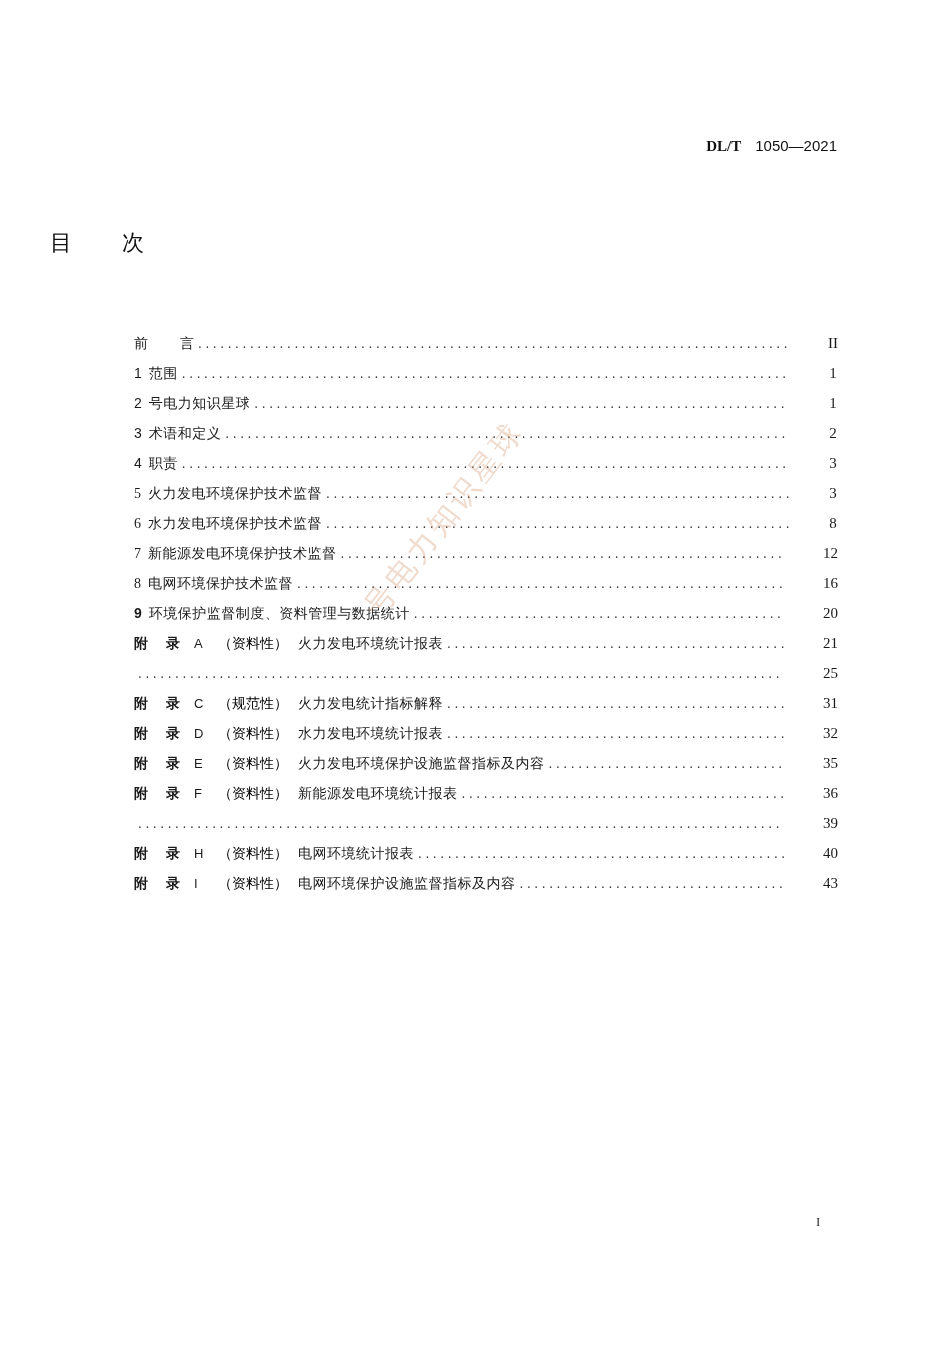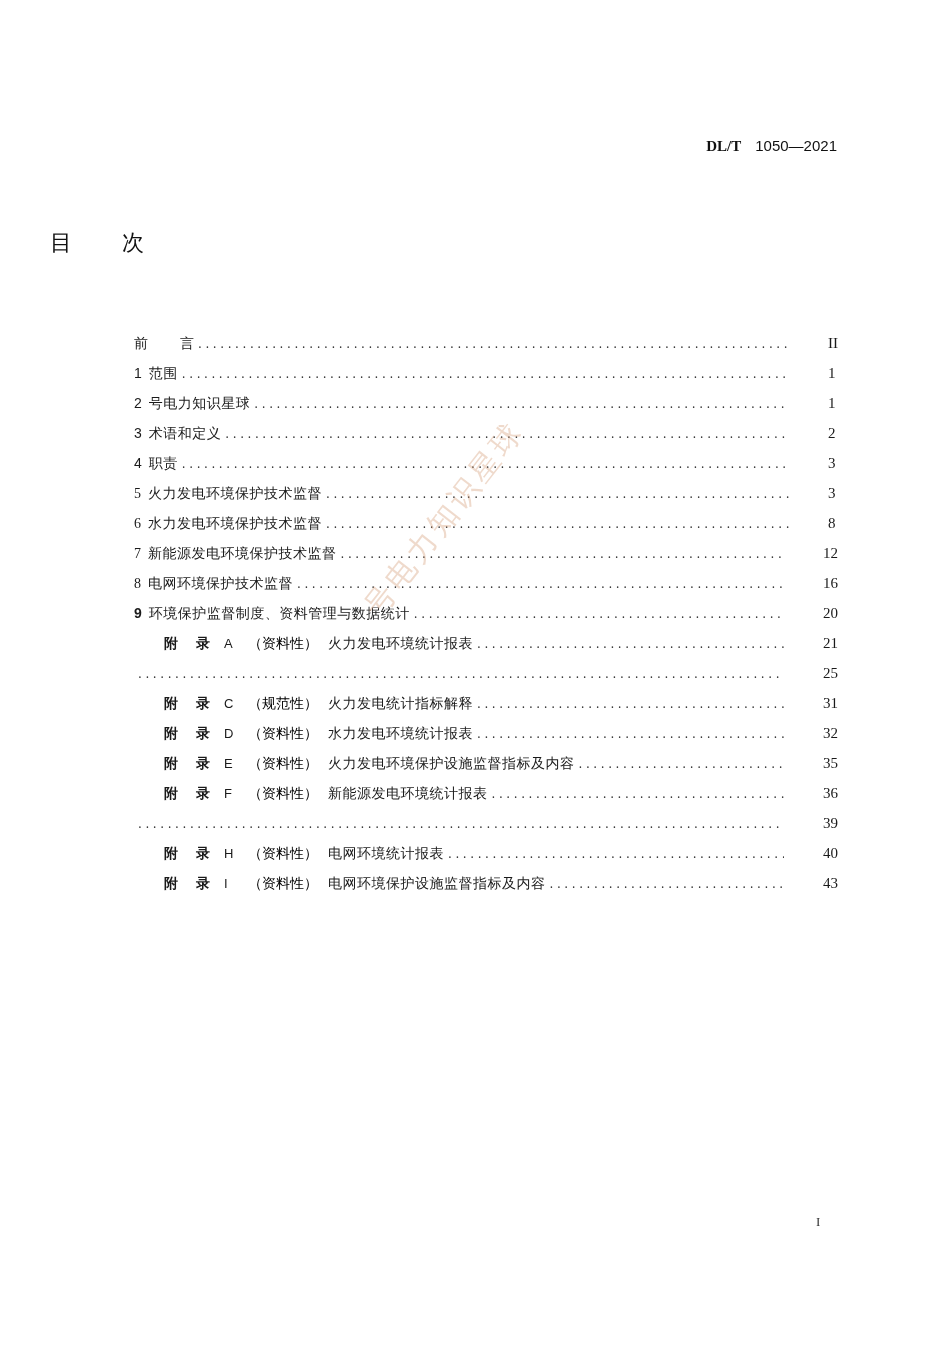--- a/index.html
+++ b/index.html
@@ -26,32 +26,32 @@
     }
     .toc-row {
       display: flex; align-items: baseline; height: 30px;
       font-size: 14px; line-height: 24px;
     }
     .toc-label { white-space: nowrap; }
     .toc-num { font-family: "Liberation Sans", sans-serif; margin-right: 7px; }
     .toc-num.serif { font-family: "Liberation Serif", serif; }
     .toc-text { letter-spacing: 0.5px; }
     .foreword .ch1 { margin-right: 32px; }
-    .appx-pre { font-family: "DejaVu Sans", sans-serif; font-weight: bold; display: inline-block; margin-left: 30px; }
+    .appx-pre { font-family: "DejaVu Sans", sans-serif; font-weight: bold; display: inline-block; }
     .appx-pre .fu { margin-right: 18px; }
     .appx-pre .lu { margin-right: 14px; }
     .appx-letter { font-family: "Liberation Sans", sans-serif; display: inline-block; width: 24px; font-size: 13px; }
     .appx-kind { display: inline-block; margin-right: 10px; color: #000000; }
     .dots {
       flex: 1; overflow: hidden; white-space: nowrap; margin: 0 4px;
       color: #333; letter-spacing: 3.6px; font-size: 12px;
     }
     .page {
       font-family: "Liberation Serif", serif; font-size: 15px; white-space: nowrap;
-      min-width: 10px; text-align: left; margin-left: 35px;
+      min-width: 10px; text-align: center; margin-left: 35px;
     }
     .footer-page {
       position: absolute; top: 1214px; left: 816px;
       font-family: "Liberation Serif", serif; font-size: 13px; color: #333;
     }
     .watermark {
       position: absolute; left: 355px; top: 600px;
       transform: rotate(-52deg); transform-origin: left top;
       font-family: "DejaVu Serif", serif; font-size: 30px;
       color: rgba(210, 150, 110, 0.35); letter-spacing: 4px;

